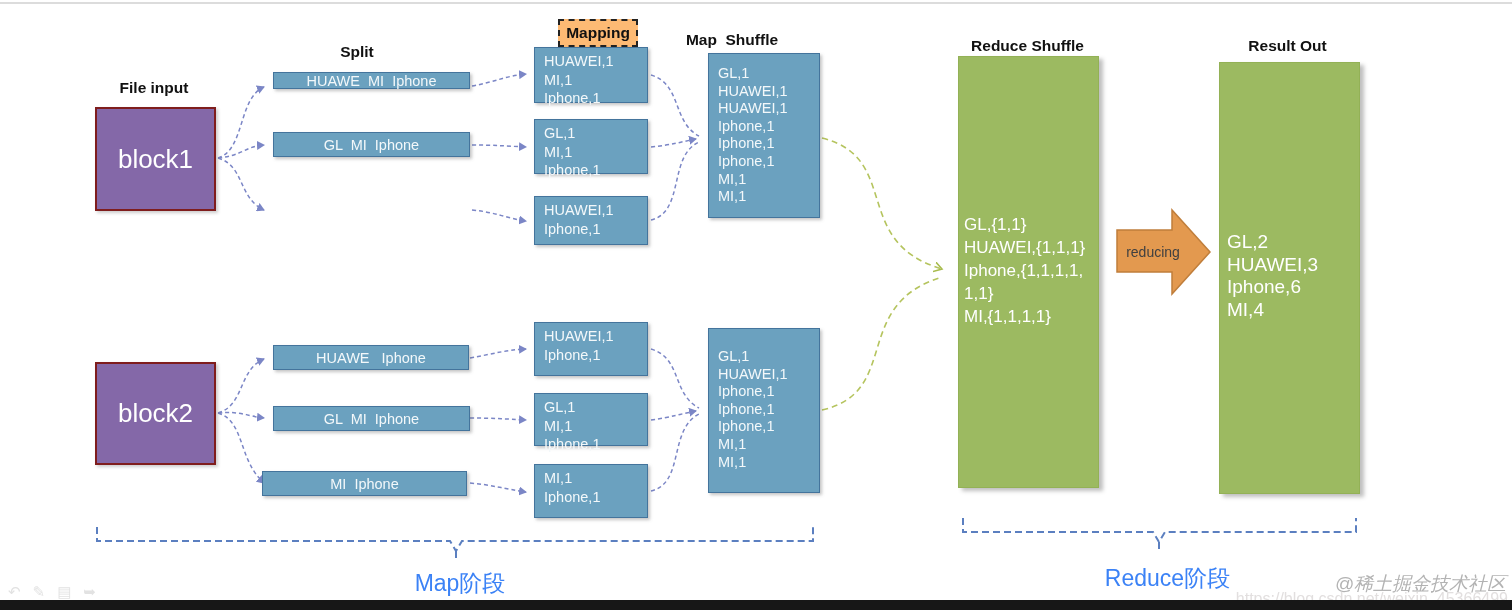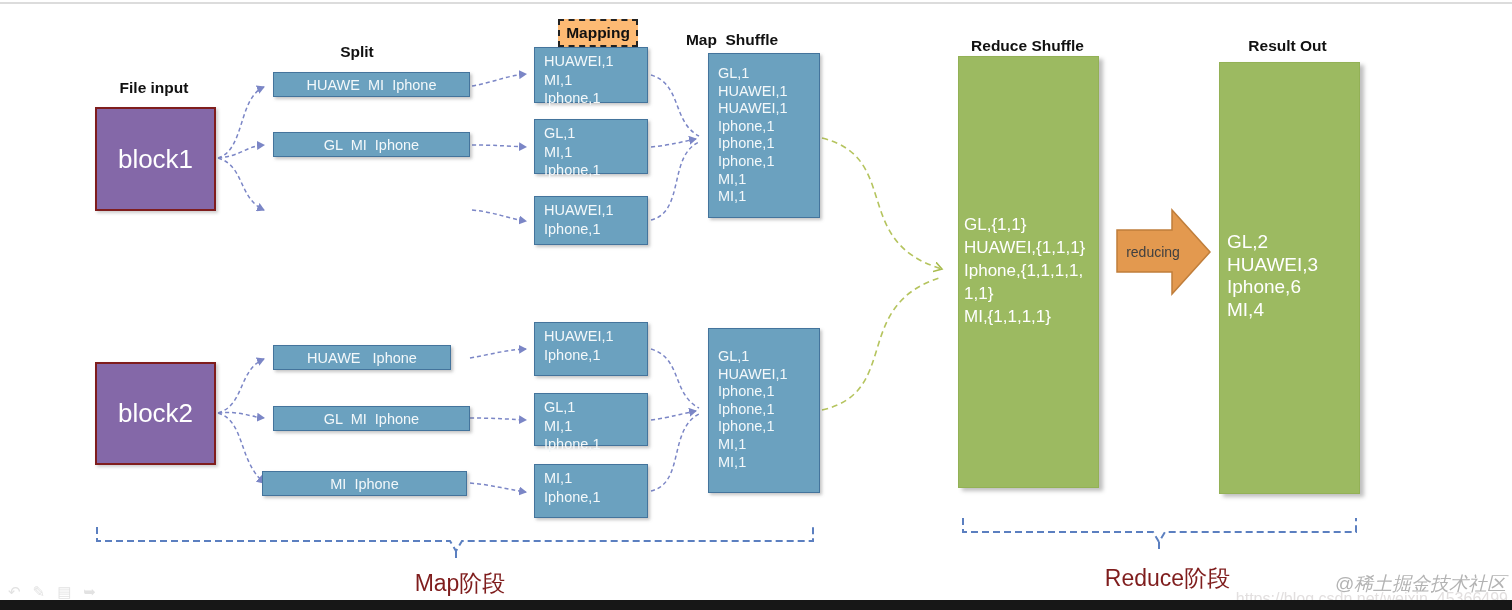--- a/index.html
+++ b/index.html
@@ -21,21 +21,21 @@
   .purplebox{
     background:#8468A8;border:2px solid #7f1d1d;color:#fff;
     display:flex;align-items:center;justify-content:center;font-size:26px;
     box-shadow:2px 2px 3px rgba(90,90,90,.3);
   }
   .greenbox{background:#9CBA61;border:1px solid #93B156;
     box-shadow:4px 3px 4px rgba(0,0,0,.25);}
   .greentext{color:#fff;white-space:pre-line;}
   .mapdash{border:2px dashed #222;display:flex;align-items:center;justify-content:center;
     font-weight:700;font-size:15.5px;color:#111;background:#fdba74;}
-  .phaselabel{font-size:23px;color:#7f1d1d;text-align:center;white-space:pre;}
+  .phaselabel{font-size:23px;color:#3b82f6;text-align:center;white-space:pre;}
   .reducing-label{color:#404040;font-size:14px;text-align:center;}
   .wm1{font-size:19px;color:#b3b3b3;text-align:right;font-style:italic;}
   .wm2{font-size:16px;color:#e2dfdf;text-align:right;}
   .topline{background:#dcdcdc;}
   .bottombar{background:#171717;}
   .ghosticon{font-size:15px;color:#e2e2e2;line-height:14px;}
   .ico-undo::before{content:"↶";}
   .ico-pen::before{content:"✎";}
   .ico-panel::before{content:"▤";}
   .ico-redo::before{content:"➥";}
@@ -119,24 +119,24 @@
   <div class="abs heading" style="left:99px;top:79px;width:110px;">File input</div>
   <div class="abs heading" style="left:307px;top:43px;width:100px;">Split</div>
   <div class="abs mapdash" style="left:558px;top:19px;width:80px;height:28px;">Mapping</div>
   <div class="abs heading" style="left:672px;top:31px;width:120px;">Map  Shuffle</div>
   <div class="abs heading" style="left:955px;top:37px;width:145px;">Reduce Shuffle</div>
   <div class="abs heading" style="left:1215px;top:37px;width:145px;">Result Out</div>
 
   <div class="abs purplebox" style="left:95px;top:107px;width:121px;height:104px;">block1</div>
   <div class="abs purplebox" style="left:95px;top:362px;width:121px;height:103px;">block2</div>
 
-  <div class="abs bluebox splitbox" style="left:273px;top:72px;width:197px;height:25px;">HUAWE  MI  Iphone</div>
+  <div class="abs bluebox splitbox" style="left:273px;top:72px;width:197px;height:17px;">HUAWE  MI  Iphone</div>
   <div class="abs bluebox splitbox" style="left:273px;top:132px;width:197px;height:25px;">GL  MI  Iphone</div>
 
-  <div class="abs bluebox splitbox" style="left:273px;top:345px;width:178px;height:25px;">HUAWE   Iphone</div>
+  <div class="abs bluebox splitbox" style="left:273px;top:345px;width:196px;height:25px;">HUAWE   Iphone</div>
   <div class="abs bluebox splitbox" style="left:273px;top:406px;width:197px;height:25px;">GL  MI  Iphone</div>
   <div class="abs bluebox splitbox" style="left:262px;top:471px;width:205px;height:25px;">MI  Iphone</div>
 
   <div class="abs bluebox mlbox" style="left:534px;top:47px;width:114px;height:56px;">HUAWEI,1
 MI,1
 Iphone,1</div>
   <div class="abs bluebox mlbox" style="left:534px;top:119px;width:114px;height:55px;">GL,1
 MI,1
 Iphone,1</div>
   <div class="abs bluebox mlbox" style="left:534px;top:196px;width:114px;height:49px;">HUAWEI,1

